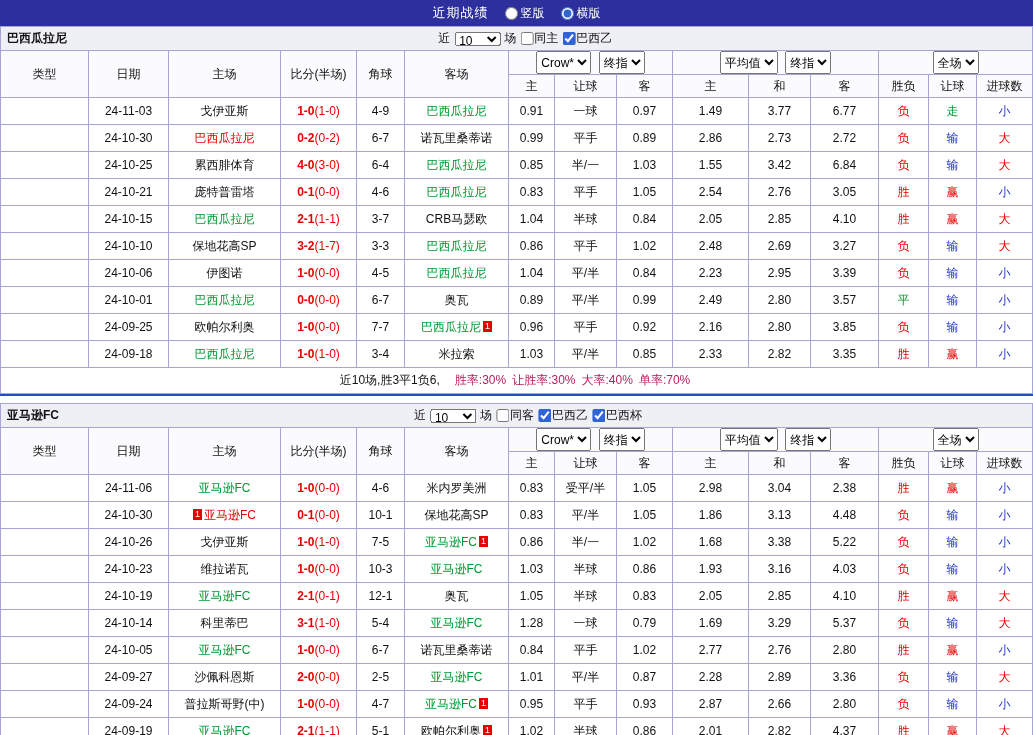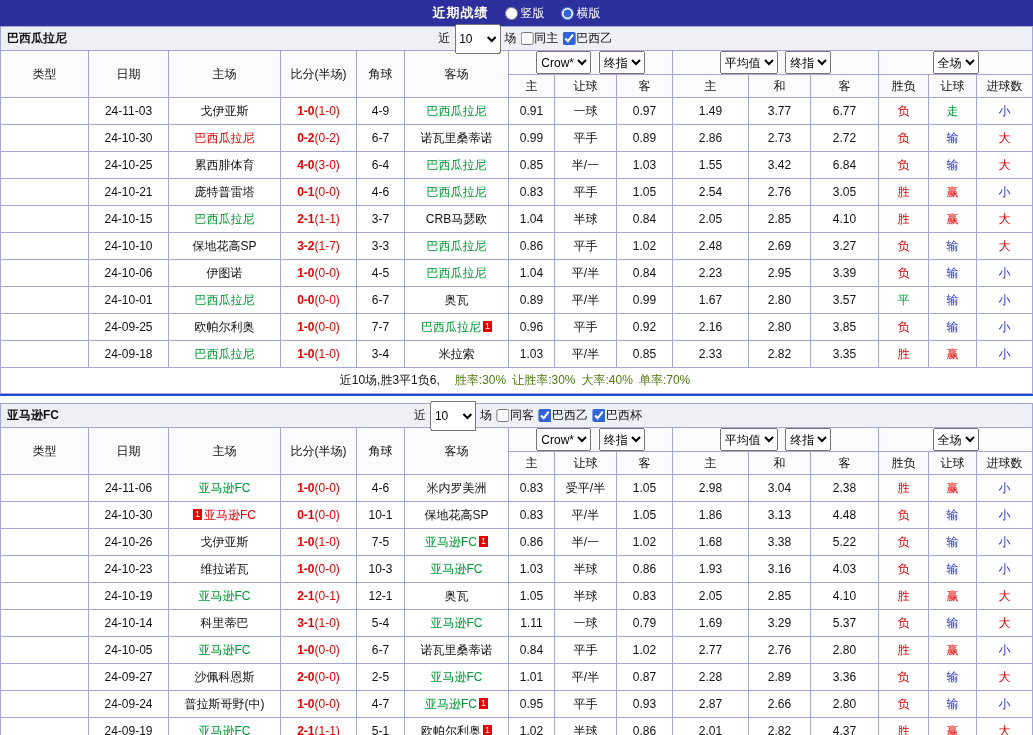--- a/index.html
+++ b/index.html
@@ -1,43 +1,43 @@
 <!DOCTYPE html>
 <html><head>
 <meta charset="utf-8">
 <style>
   html,body{margin:0;padding:0}
   body{width:1033px;min-height:735px;background:#fff;font-family:"Liberation Sans","DejaVu Sans",sans-serif;font-size:12px;color:#111}
   .topbar{height:26px;background:#2c2f9c;display:flex;align-items:center;justify-content:center;gap:16px}
-  .tb-title{color:#fff;font-weight:bold;font-size:13px;letter-spacing:1px}
+  .tb-title{color:#fff;font-weight:normal;font-size:13px;letter-spacing:1px}
   .tb-radio{display:inline-flex;align-items:center;gap:3px;color:#fff;cursor:pointer;font-size:12px}
   input[type=radio],input[type=checkbox]{accent-color:#2f63d6;margin:0;width:13px;height:13px}
   .section{border-bottom:2px solid #1d4ed8;margin-bottom:7px}
   .section:last-child{margin-bottom:0}
   .section-bar{height:23px;background:#efeff6;border:1px solid #a5a5d6;border-bottom:0;display:flex;align-items:center;position:relative}
   .team-title{font-weight:bold;margin-left:6px}
   .filter{position:absolute;left:50%;transform:translateX(-45%);display:flex;align-items:center;gap:4px}
-  .filter select{height:30px;font-size:12px;width:46px}
+  .filter select{height:14px;font-size:12px;width:46px}
   .filter label{display:inline-flex;align-items:center;cursor:pointer;gap:1px}
   table.grid{width:100%;border-collapse:collapse;table-layout:fixed}
   .grid th,.grid td{border:1px solid #a5a5d6;text-align:center;white-space:nowrap;overflow:hidden;padding:0}
   .grid thead th{background:#fbfbfe;font-weight:normal;height:22px}
   .sel-cell select{height:23px;font-size:12px;margin:0 2px;max-width:72px}
   .grid tbody td{height:26px;background:#fff}
   .league{background:#a4b110;color:#fff;font-weight:bold}
   .c-red{color:#e60000}
   .c-green{color:#009933}
   .c-blue{color:#2233cc}
   .c-black{color:#111}
   .tn{margin:0 1px}
   .fs{color:#e60000;font-weight:bold}
   .hs{color:#e60000}
   .rc{display:inline-block;background:#e60000;color:#fff;font-size:9px;line-height:11px;padding:0 2px;margin:0 1px;vertical-align:2px}
   .summary-cell{height:25px;background:#fff}
-  .sum-stat{color:#4d7c0f;margin:0 3px}
+  .sum-stat{color:#be185d;margin:0 3px}
   .sum-prefix{margin-right:12px}
 </style>
 </head>
 <body>
 
 <div class="topbar">
   <span class="tb-title">近期战绩</span>
   <label class="tb-radio">
     <input type="radio" name="layout" style="">
     <span>竖版</span>
@@ -238,21 +238,21 @@
         <tr>
           <td class="league">巴西乙</td>
           <td>24-10-01</td>
           <td class="team"><span class="tn c-green">巴西瓜拉尼</span></td>
           <td class="score"><span class="fs">0-0</span><span class="hs">(0-0)</span></td>
           <td>6-7</td>
           <td class="team"><span class="tn c-black">奥瓦</span></td>
           <td>0.89</td>
           <td>平/半</td>
           <td>0.99</td>
-          <td>1.67</td>
+          <td>2.49</td>
           <td>2.80</td>
           <td>3.57</td>
           <td class="c-green">平</td>
           <td class="c-blue">输</td>
           <td class="c-blue">小</td>
         </tr>
         <tr>
           <td class="league">巴西乙</td>
           <td>24-09-25</td>
           <td class="team"><span class="tn c-black">欧帕尔利奥</span></td>
@@ -454,21 +454,21 @@
           <td class="c-red">赢</td>
           <td class="c-red">大</td>
         </tr>
         <tr>
           <td class="league">巴西乙</td>
           <td>24-10-14</td>
           <td class="team"><span class="tn c-black">科里蒂巴</span></td>
           <td class="score"><span class="fs">3-1</span><span class="hs">(1-0)</span></td>
           <td>5-4</td>
           <td class="team"><span class="tn c-green">亚马逊FC</span></td>
-          <td>1.11</td>
+          <td>1.28</td>
           <td>一球</td>
           <td>0.79</td>
           <td>1.69</td>
           <td>3.29</td>
           <td>5.37</td>
           <td class="c-red">负</td>
           <td class="c-blue">输</td>
           <td class="c-red">大</td>
         </tr>
         <tr>

